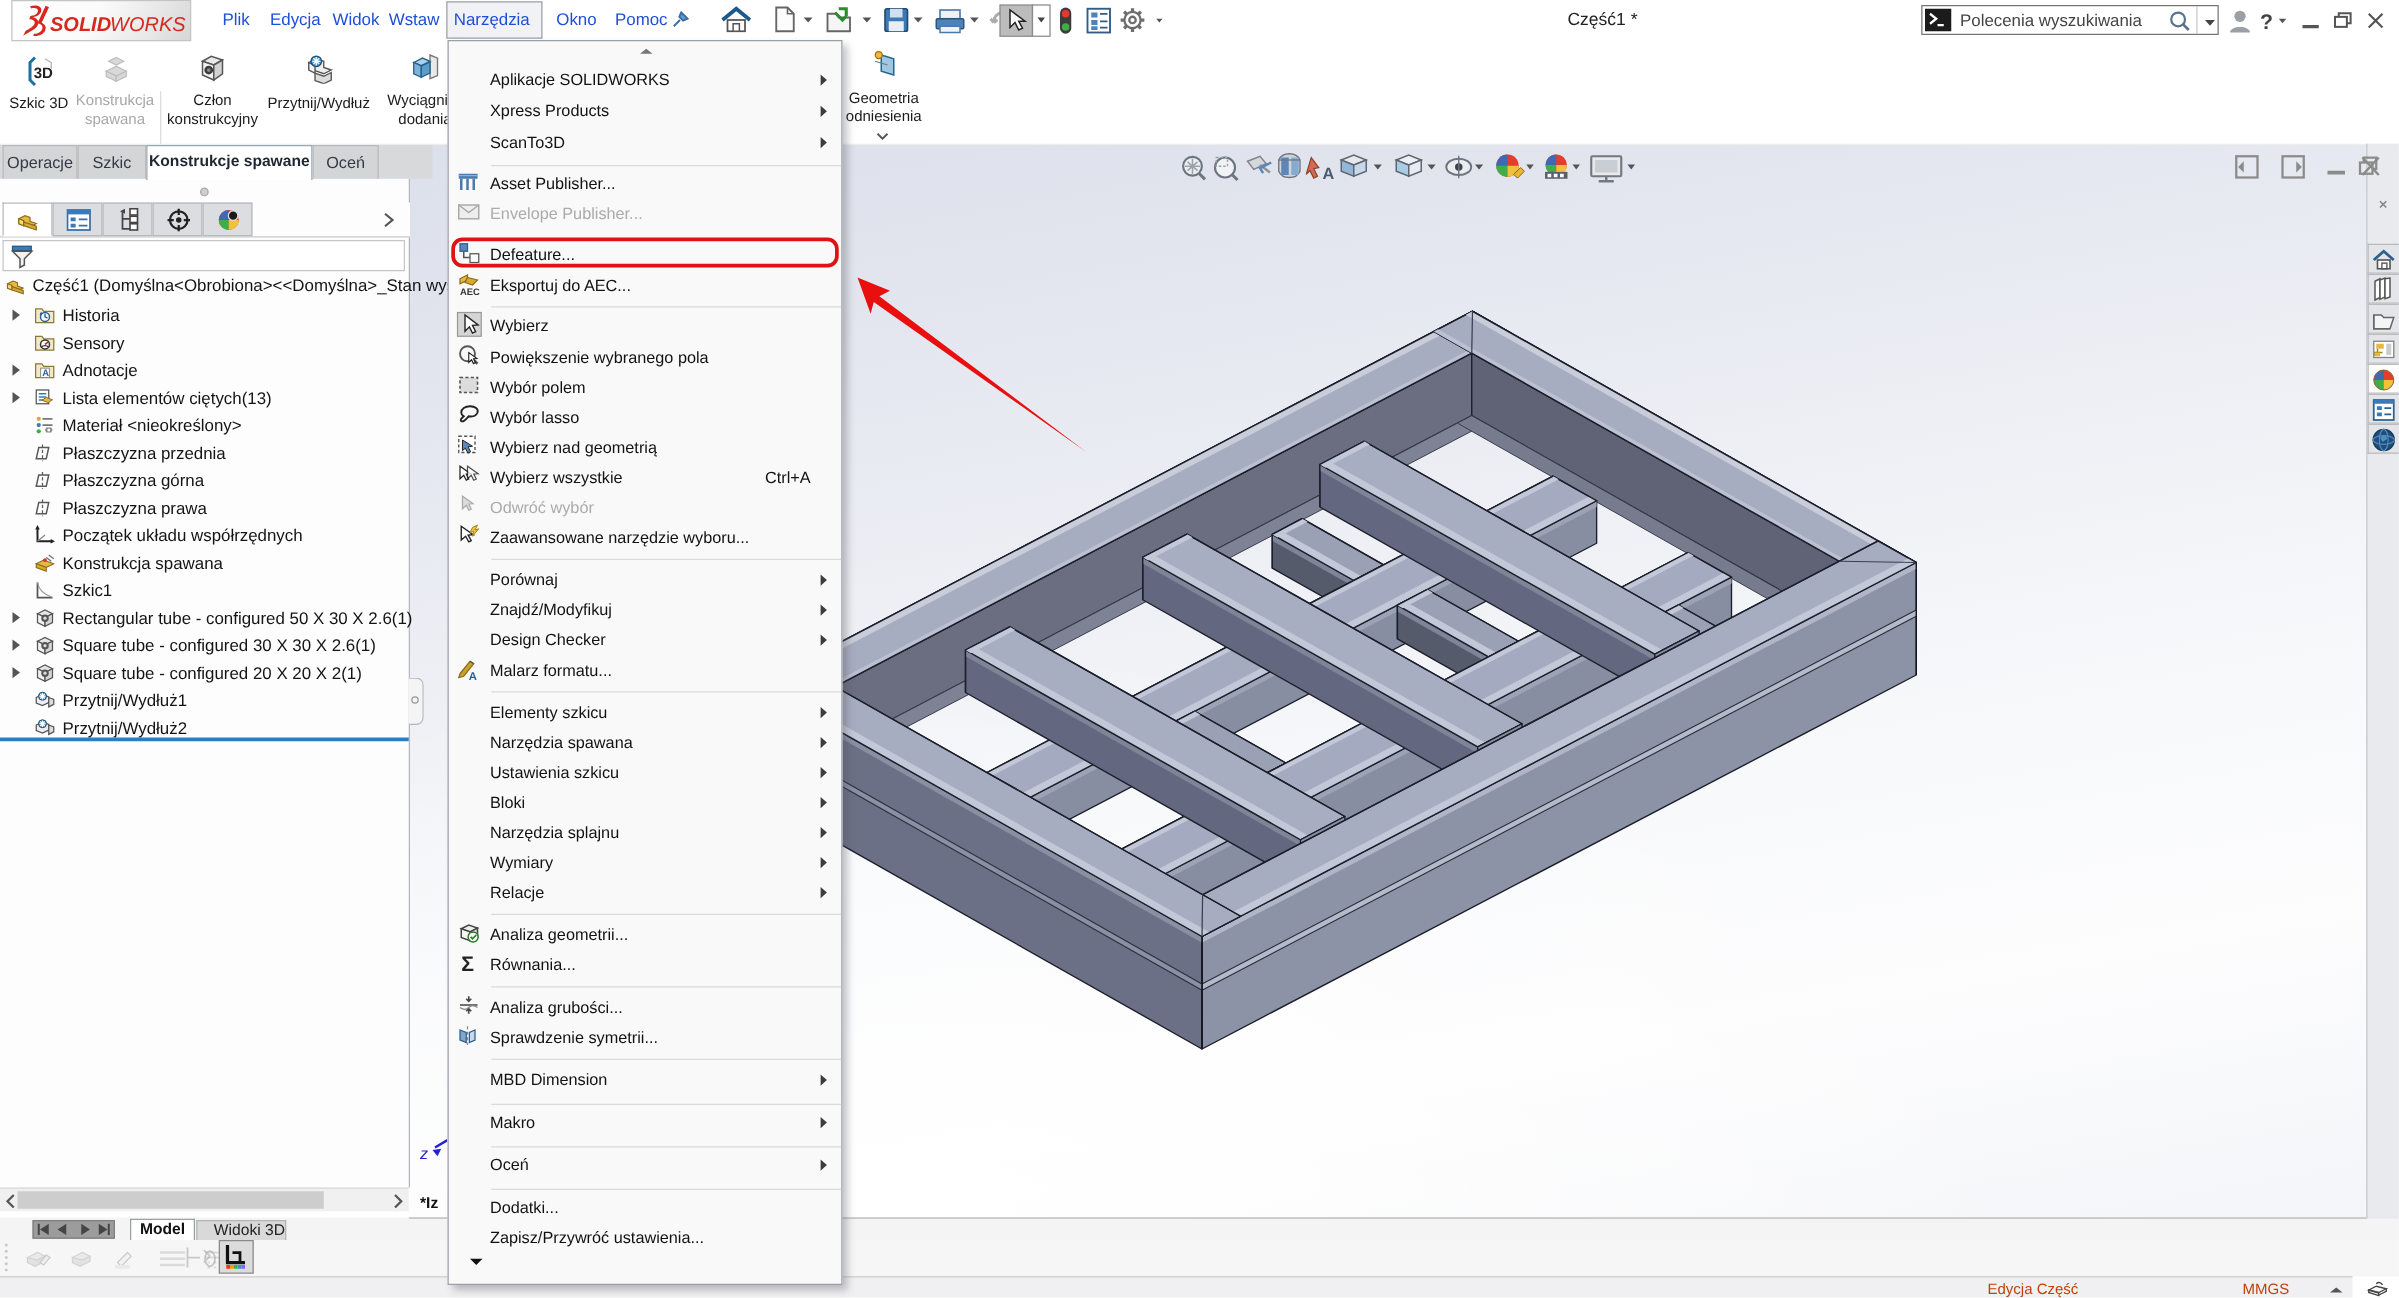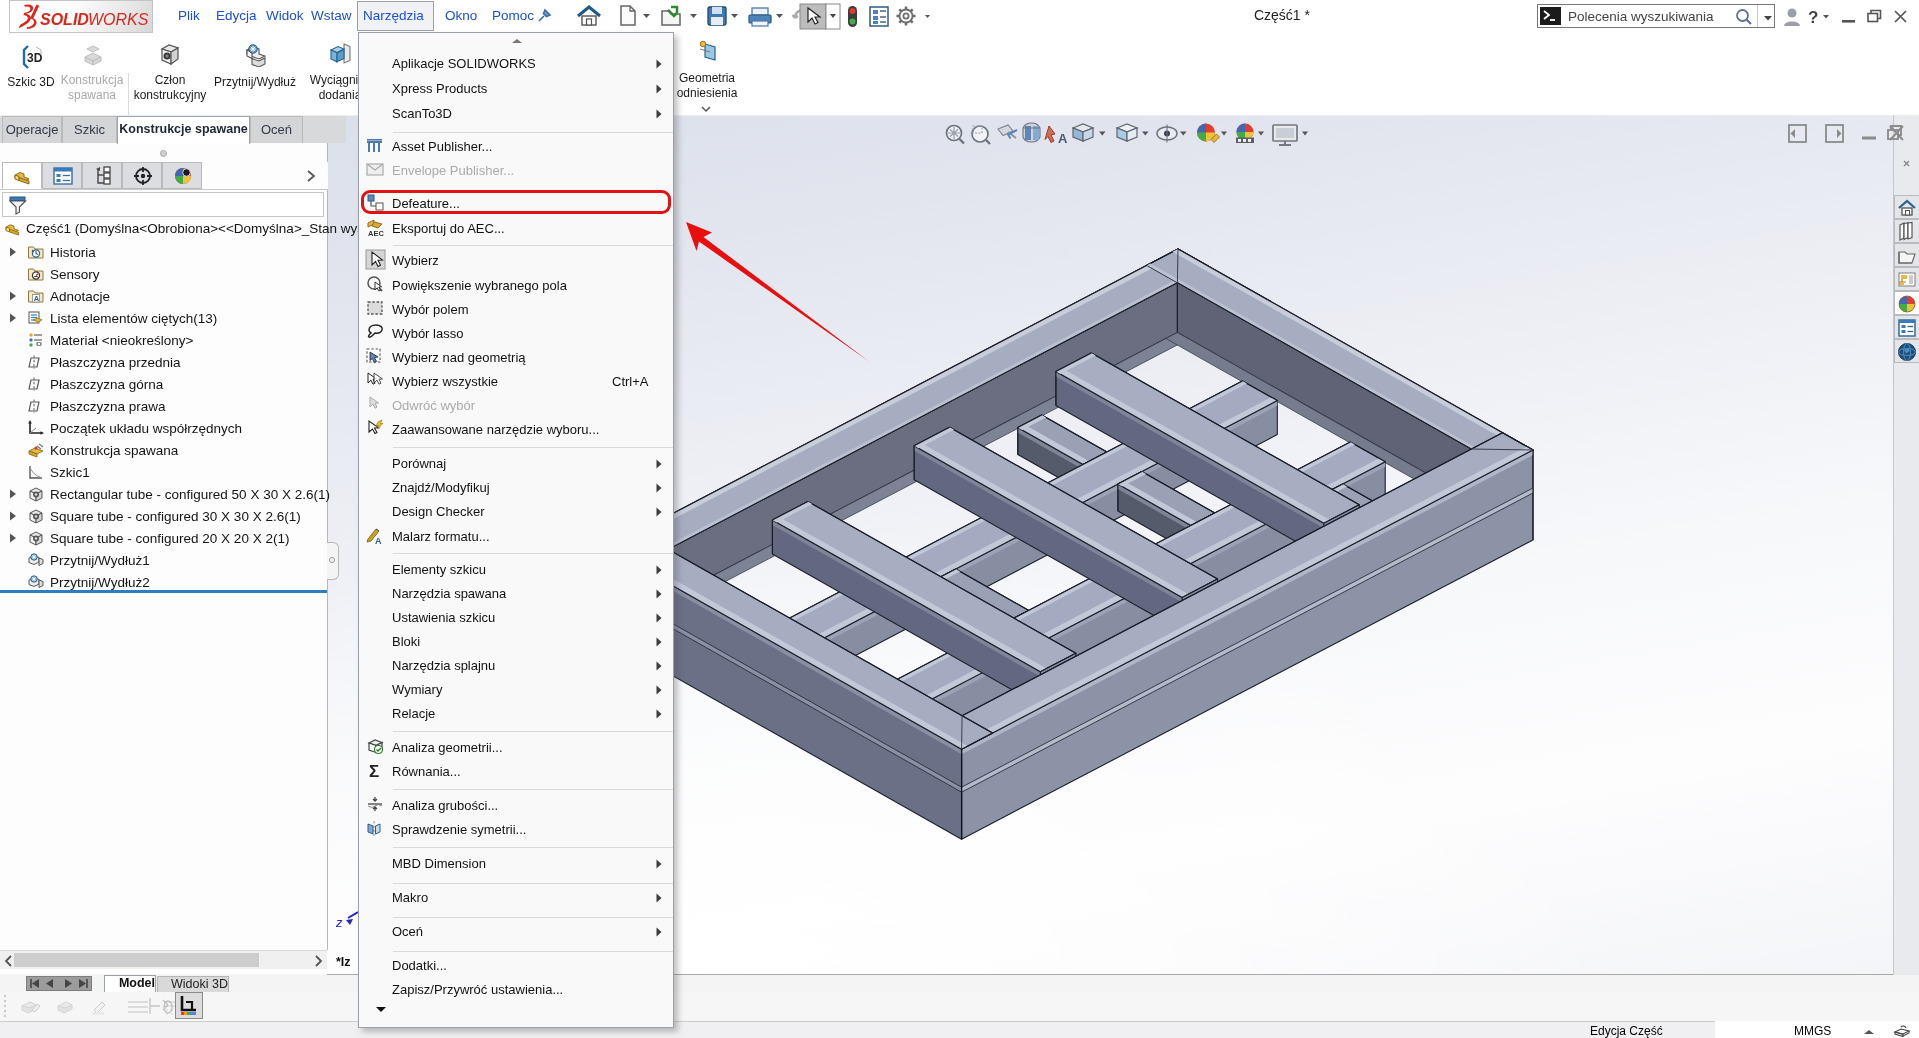--- a/index.html
+++ b/index.html
@@ -14,21 +14,21 @@
 .tab{position:absolute;top:0;height:27px;font-size:13px;color:#333a46;background:#d4d5d7;border:1px solid #b9babc;border-bottom:none;text-align:center;padding-top:5px}
 #viewport{position:absolute;left:327px;top:115px;width:1566px;height:860px;background:
  radial-gradient(ellipse 1500px 800px at 28% 100%, rgba(255,255,255,.95) 0%, rgba(255,255,255,0) 58%),
  linear-gradient(170deg,#dce0eb 0%,#e2e5ee 16%,#eceef4 36%,#f7f8fa 58%,#fdfdfe 78%,#f4f5f8 100%);border-top:1px solid #cfcfcf;z-index:1}
 #leftpanel{position:absolute;left:0;top:143px;width:328px;height:807px;background:#fdfdfe;border-right:1px solid #b5b7bb;z-index:2}
 .trow{position:absolute;left:0;height:22px;font-size:13.5px;color:#141414;white-space:nowrap}
 #menu{position:absolute;left:358px;top:32px;width:316px;height:996px;background:#f9f9f9;border:1px solid #9aa0a8;box-shadow:4px 4px 6px rgba(80,80,90,.35);z-index:10}
 .mi{position:absolute;left:33px;font-size:13px;color:#121212;white-space:nowrap}
 .mi.gray{color:#abahab;color:#ababab}
 .msep{position:absolute;left:34px;width:280px;height:1px;background:#d9d9d9}
-#statusbar{position:absolute;left:0;top:1021px;width:1715px;height:17px;background:#f0f0f2;border-top:1px solid #cdcdcd;font-size:12px;color:#000000;z-index:6}
+#statusbar{position:absolute;left:0;top:1021px;width:1882px;height:17px;background:#f0f0f2;border-top:1px solid #cdcdcd;font-size:12px;color:#c2410c;z-index:6}
 #taskpane{position:absolute;left:1893px;top:115px;width:26px;height:860px;background:#e9eaed;border-left:1px solid #c6c7ca;z-index:2}
 #bottomstrip{position:absolute;left:0;top:974px;width:1919px;height:47px;background:#f6f6f6;z-index:2}
 </style></head>
 <body>
 
 <div id="titlebar">
 <div id="logo">
       <svg width="142" height="31" viewBox="0 0 142 31">
 <g fill="#d8281e">
           <path d="M14 4 C19 2.5 24 4 23 8 C22.3 10.8 19 12.5 16 12.7 C19 13.3 21.5 15 20.6 18.2 C19.5 22.2 13.5 24.5 8.5 27.5 L10.5 23.5 C13.8 21.8 17 20 17.7 17.7 C18.3 15.6 16.3 14.3 13.4 14.3 L14.3 11.7 C17.2 11.6 19.8 10.3 20.3 8.2 C20.9 5.8 17.8 5 15 5.7 Z"></path>
@@ -622,21 +622,21 @@
 <svg class="abs" style="left:28px;top:3px" width="62" height="11" viewBox="0 0 62 11">
       <g fill="#454545">
         <path d="M3 1 v9" stroke="#454545" stroke-width="1.6"></path>
         <path d="M11 1 l-7 4.5 l7 4.5z"></path>
         <path d="M25 1 l-7 4.5 l7 4.5z"></path>
         <path d="M37 1 l7 4.5 l-7 4.5z"></path>
         <path d="M51 1 l7 4.5 l-7 4.5z"></path>
         <path d="M59 1 v9" stroke="#454545" stroke-width="1.6"></path>
       </g>
     </svg>
-<div class="abs" style="left:104px;top:0px;width:52px;height:17px;background:#fff;border:1px solid #9aa0a6;border-bottom:none;text-align:right;font-size:12.5px;font-weight:bold;color:#111">Model</div>
+<div class="abs" style="left:104px;top:0px;width:52px;height:17px;background:#fff;border:1px solid #9aa0a6;border-bottom:none;text-align:center;font-size:12.5px;font-weight:bold;color:#111">Model</div>
 <div class="abs" style="left:157px;top:1px;width:72px;height:16px;background:#d9d9d9;border:1px solid #b5b5b5;border-bottom:none;text-align:right;font-size:12.5px;color:#222">Widoki 3D</div>
 </div>
 <div class="abs" style="left:0;top:992px;width:1919px;height:29px;background:#f6f6f6;z-index:3">
 <svg class="abs" style="left:2px;top:2px" width="8" height="26" viewBox="0 0 8 26">
       <g fill="#c9c9c9">
         <circle cx="3" cy="2" r="1.2"></circle>
         <circle cx="3" cy="7" r="1.2"></circle>
         <circle cx="3" cy="12" r="1.2"></circle>
         <circle cx="3" cy="17" r="1.2"></circle>
         <circle cx="3" cy="22" r="1.2"></circle>

